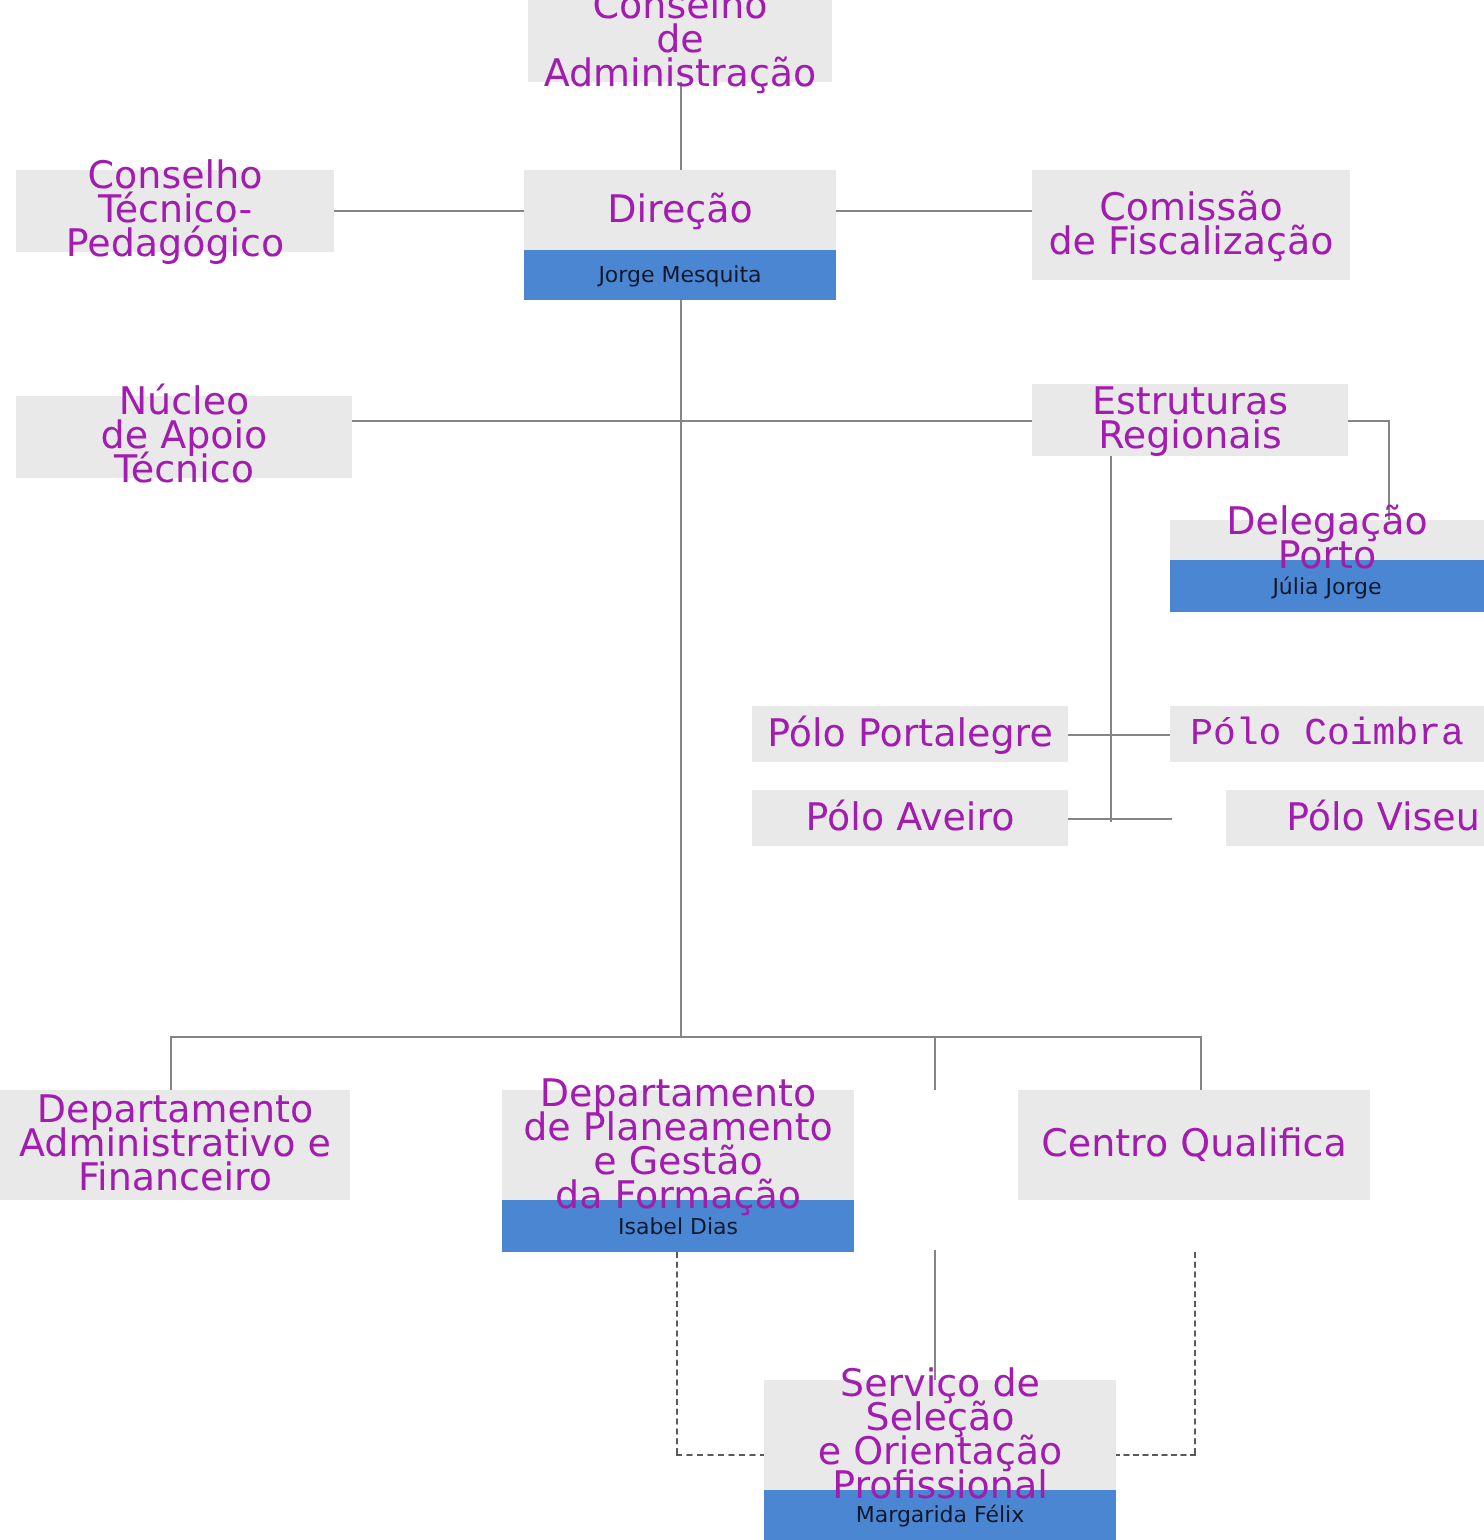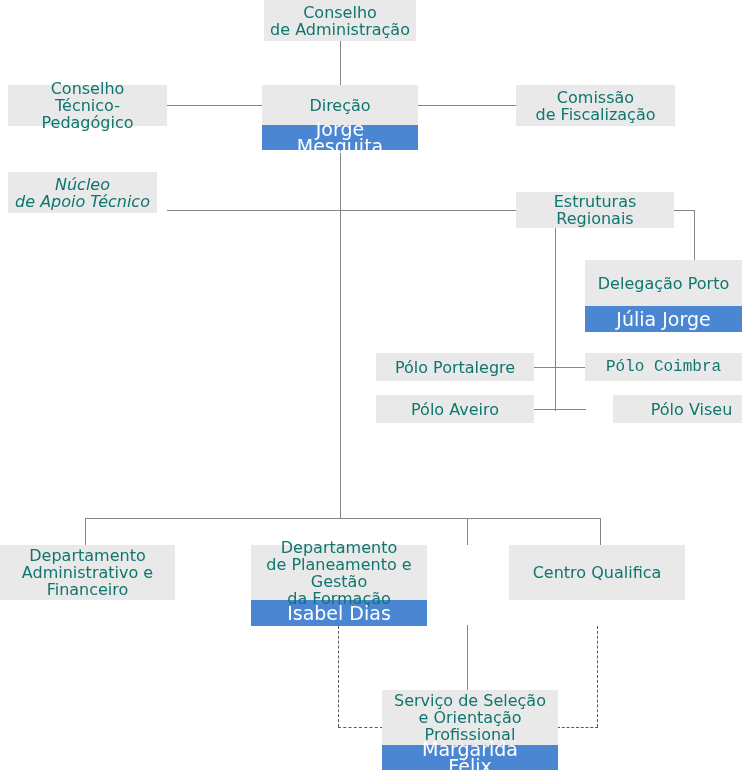--- a/index.html
+++ b/index.html
@@ -17,35 +17,35 @@
     height: 770px;
     background: #ffffff;
     overflow: hidden;
   }
   .node {
     position: absolute;
     box-sizing: border-box;
   }
   .node-title {
     background: #e9e9e9;
-    color: #0f766e;
-    font-size: 16px;
+    color: #a21caf;
+    font-size: 19px;
     line-height: 17px;
     text-align: center;
     display: flex;
     align-items: center;
     justify-content: center;
     box-sizing: border-box;
     padding: 4px 6px;
     white-space: pre-line;
   }
   .node-person {
     background: #4a86d1;
-    color: #ffffff;
-    font-size: 19px;
+    color: #0f172a;
+    font-size: 11px;
     line-height: 17px;
     text-align: center;
     display: flex;
     align-items: center;
     justify-content: center;
     box-sizing: border-box;
     padding: 3px 22px;
   }
   .conn {
     position: absolute;
@@ -108,35 +108,35 @@
     <div class="node-title" style="height:41px;">Conselho
 Técnico-Pedagógico</div>
   </div>
 
   <div class="node" style="left:262px; top:85px; width:156px;">
     <div class="node-title" style="height:40px;">Direção</div>
     <div class="node-person" style="height:25px;">Jorge Mesquita</div>
   </div>
 
   <div class="node" style="left:516px; top:85px; width:159px;">
-    <div class="node-title" style="height:41px;">Comissão
+    <div class="node-title" style="height:55px;">Comissão
 de Fiscalização</div>
   </div>
 
-  <div class="node" style="left:8px; top:172px; width:149px;font-style:italic;">
+  <div class="node" style="left:8px; top:198px; width:168px;">
     <div class="node-title" style="height:41px;">Núcleo
 de Apoio Técnico</div>
   </div>
 
   <div class="node" style="left:516px; top:192px; width:158px;">
     <div class="node-title" style="height:36px;">Estruturas Regionais</div>
   </div>
 
   <div class="node" style="left:585px; top:260px; width:157px;">
-    <div class="node-title" style="height:46px;">Delegação Porto</div>
+    <div class="node-title" style="height:20px;">Delegação Porto</div>
     <div class="node-person" style="height:26px;">Júlia Jorge</div>
   </div>
 
   <div class="node" style="left:376px; top:353px; width:158px;">
     <div class="node-title" style="height:28px;">Pólo Portalegre</div>
   </div>
 
   <div class="node" style="left:585px; top:353px; width:157px;">
     <div class="node-title" style="height:28px;font-family:Liberation Mono, monospace;">Pólo Coimbra</div>
   </div>

